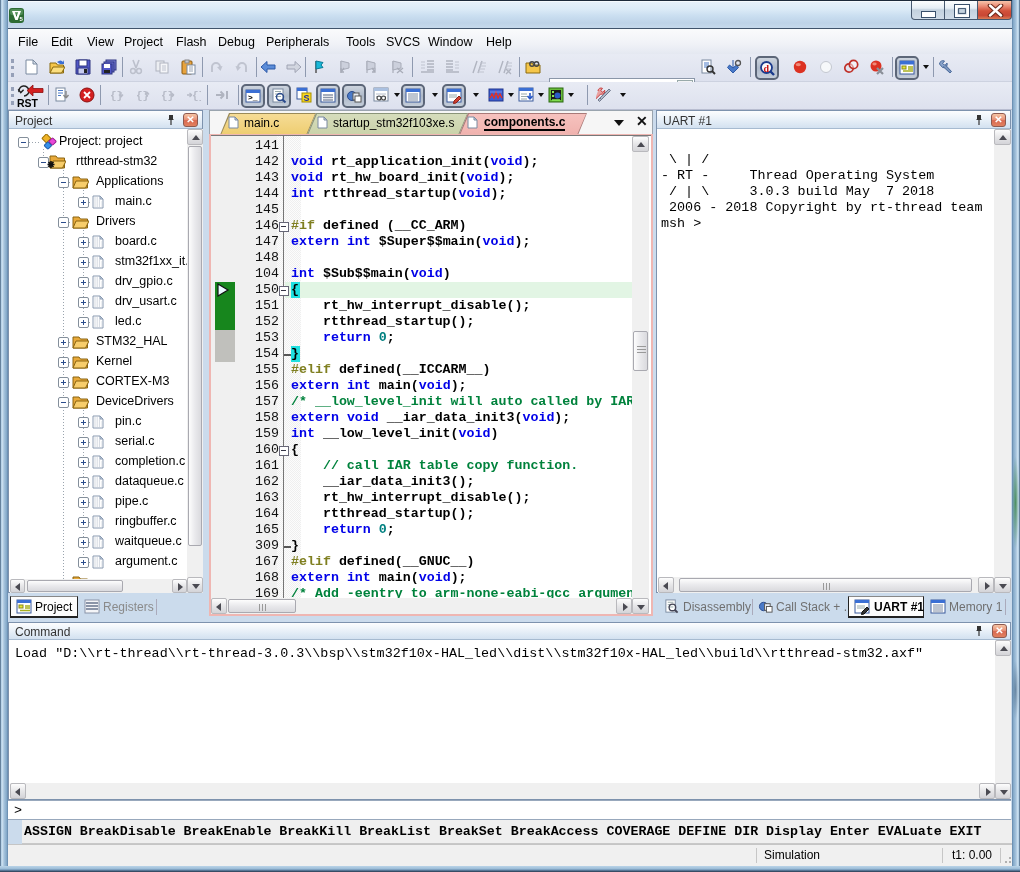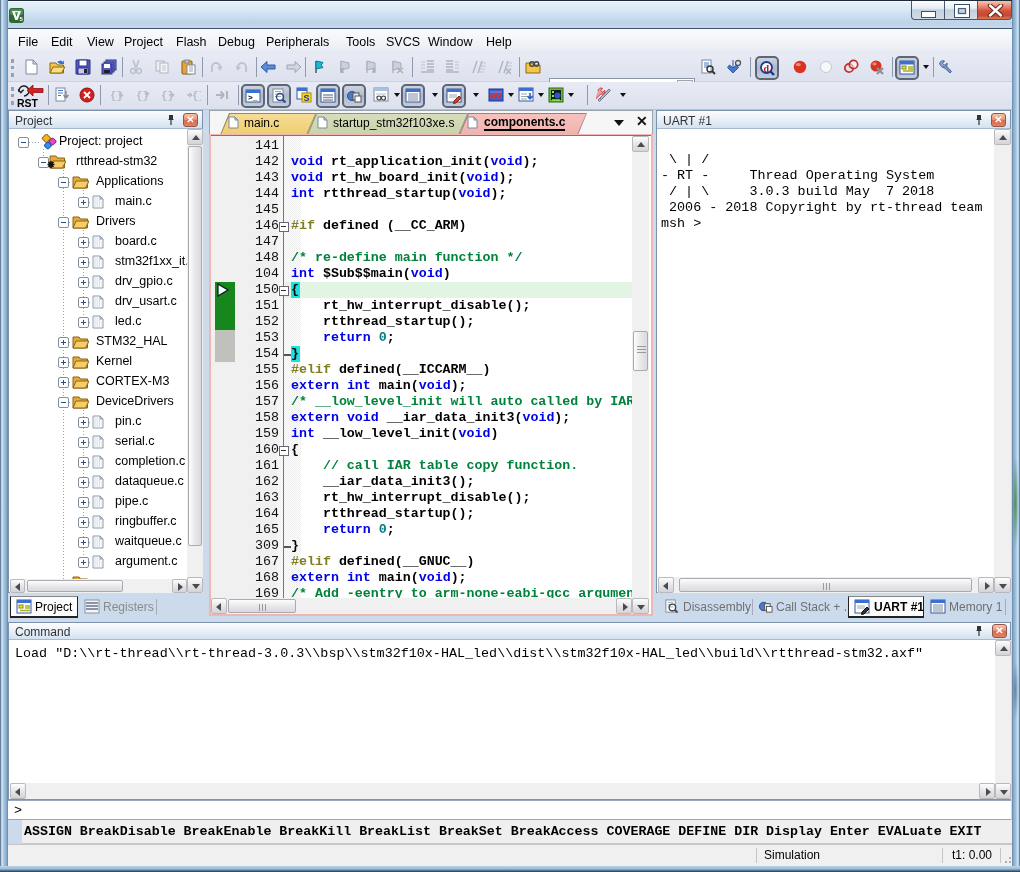--- a/index.html
+++ b/index.html
@@ -699,21 +699,21 @@
     <div class="lnum" style="left:26px;top:370px;">164</div>
     <div class="lnum" style="left:26px;top:386px;">165</div>
     <div class="lnum" style="left:26px;top:402px;">309</div>
     <div class="lnum" style="left:26px;top:418px;">167</div>
     <div class="lnum" style="left:26px;top:434px;">168</div>
     <div class="lnum" style="left:26px;top:450px;">169</div>
     <div class="codeline" style="left:80px;top:18px;"><span class="kw">void</span> rt_application_init(<span class="kw">void</span>);</div>
     <div class="codeline" style="left:80px;top:34px;"><span class="kw">void</span> rt_hw_board_init(<span class="kw">void</span>);</div>
     <div class="codeline" style="left:80px;top:50px;"><span class="kw">int</span> rtthread_startup(<span class="kw">void</span>);</div>
     <div class="codeline" style="left:80px;top:82px;"><span class="pp">#if</span> defined (__CC_ARM)</div>
-    <div class="codeline" style="left:80px;top:114px;"><span class="cm">/* re-define main function */</span></div>
+    <div class="codeline" style="left:80px;top:98px;"><span class="kw">extern</span> <span class="kw">int</span> $Super$$main(<span class="kw">void</span>);</div>
     <div class="codeline" style="left:80px;top:130px;"><span class="kw">int</span> $Sub$$main(<span class="kw">void</span>)</div>
     <div class="codeline" style="left:80px;top:146px;">{</div>
     <div class="codeline" style="left:80px;top:162px;">    rt_hw_interrupt_disable();</div>
     <div class="codeline" style="left:80px;top:178px;">    rtthread_startup();</div>
     <div class="codeline" style="left:80px;top:194px;">    <span class="kw">return</span> <span class="num">0</span>;</div>
     <div class="codeline" style="left:80px;top:210px;">}</div>
     <div class="codeline" style="left:80px;top:226px;"><span class="pp">#elif</span> defined(__ICCARM__)</div>
     <div class="codeline" style="left:80px;top:242px;"><span class="kw">extern</span> <span class="kw">int</span> main(<span class="kw">void</span>);</div>
     <div class="codeline" style="left:80px;top:258px;"><span class="cm">/* __low_level_init will auto called by IAR cstartup */</span></div>
     <div class="codeline" style="left:80px;top:274px;"><span class="kw">extern</span> <span class="kw">void</span> __iar_data_init3(<span class="kw">void</span>);</div>

